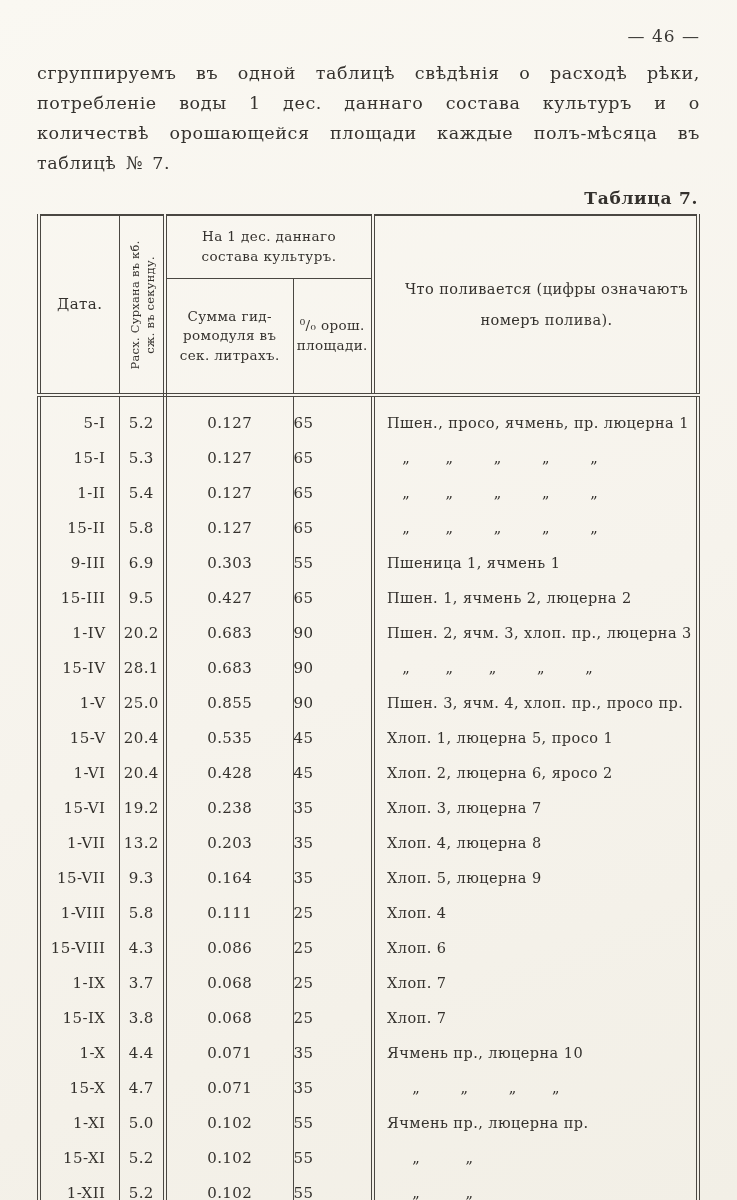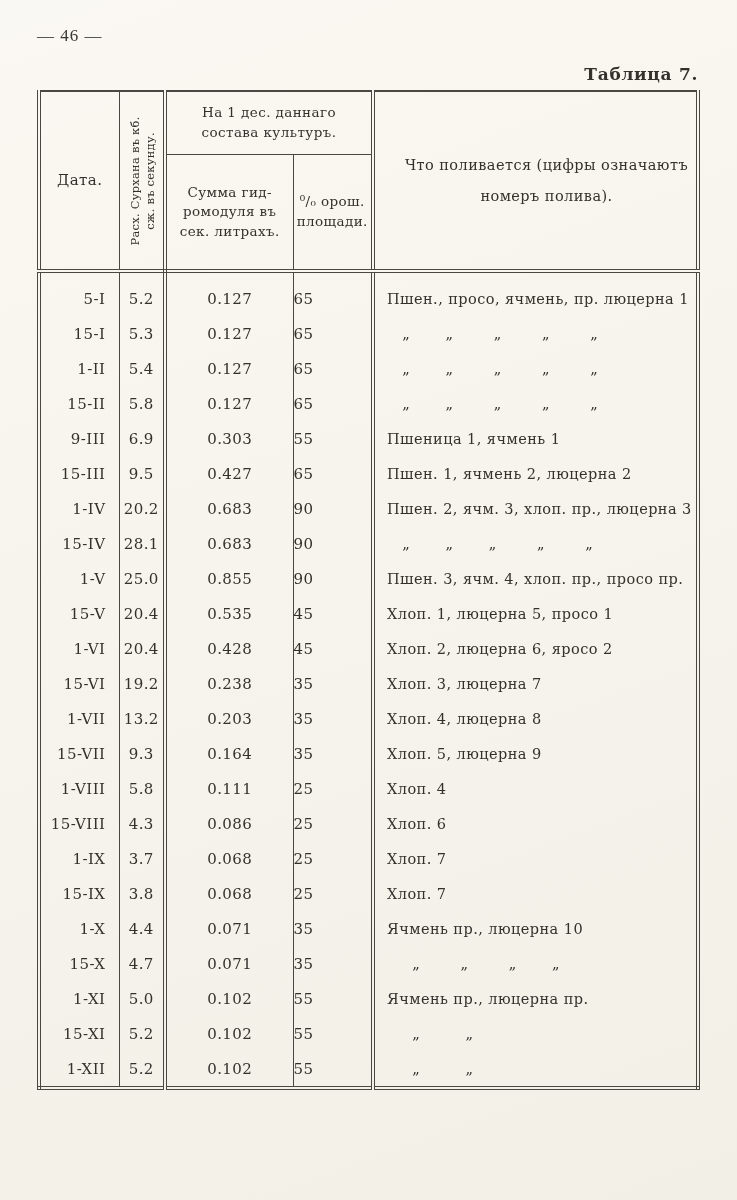--- a/index.html
+++ b/index.html
@@ -12,41 +12,40 @@
   }
   .page {
     position: relative;
     width: 737px; height: 1200px;
     box-sizing: border-box;
     background: linear-gradient(160deg, #faf8f2 0%, #f6f3ec 55%, #f2efe6 100%);
     padding: 26px 37px 20px 37px;
     overflow: hidden;
   }
   .page-number {
-    text-align: left;
+    text-align: right;
     font-size: 17px;
     letter-spacing: 0.06em;
     margin-bottom: 12px;
     color: #3a3835;
-    font-family: Liberation Serif, serif;
   }
   .paragraph {
     font-size: 17.5px;
     line-height: 30px;
     text-align: justify;
     letter-spacing: 0.035em;
     word-spacing: 0.18em;
     color: #35322e;
   }
   .table-caption {
     text-align: right;
     font-size: 17px;
     font-weight: bold;
     letter-spacing: 0.04em;
-    margin: 18px 2px 6px 0;
+    margin: 10px 2px 6px 0;
     color: #34312d;
   }
   table.data-table {
     border-collapse: collapse;
     width: 663px;
     table-layout: fixed;
     background: transparent;
     color: #34312d;
   }
   table.data-table { border: 4px double #4a4742; border-top: 2px solid #4a4742; }
@@ -99,20 +98,21 @@
   tbody td.c4 { text-align: left; padding-left: 12px; white-space: pre; font-size: 14.5px; }
   tbody tr:first-child td { padding-top: 8px; }
 </style>
 </head>
 <body>
 
 <div class="page">
 
   <div class="page-number">— 46 —</div>
 
+  <div class="paragraph">сгруппируемъ въ одной таблицѣ свѣдѣнія о расходѣ рѣки, потребленіе воды 1 дес. даннаго состава культуръ и о количествѣ орошающейся площади каждые полъ-мѣсяца въ таблицѣ № 7.</div>
 
   <div class="table-caption">Таблица 7.</div>
 
   <table class="data-table">
     <colgroup>
       <col class="col-date">
         <col class="col-flow">
         <col class="col-hydro">
         <col class="col-pct">
         <col class="col-desc">

